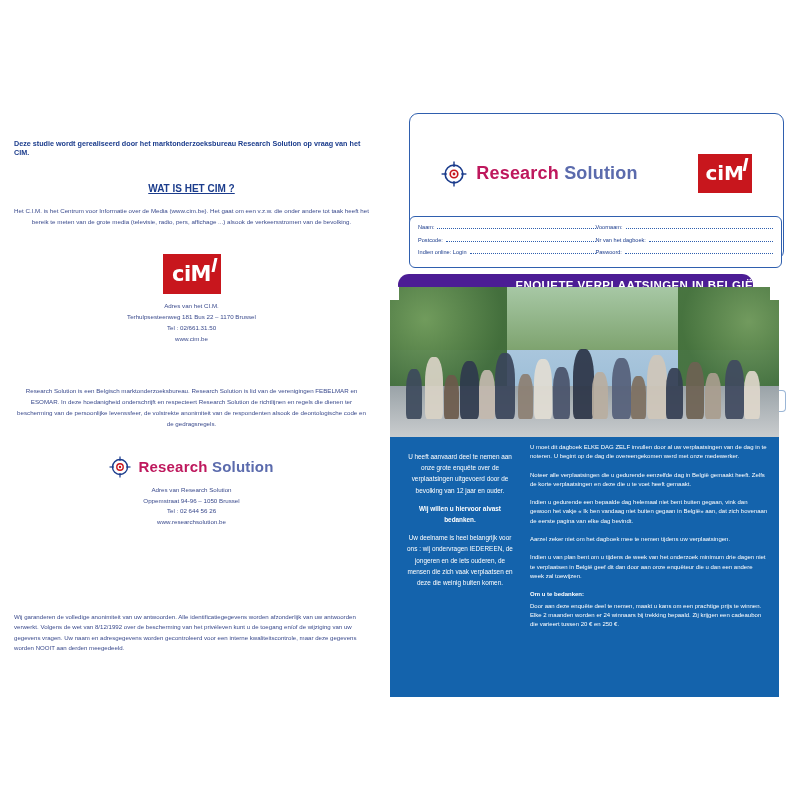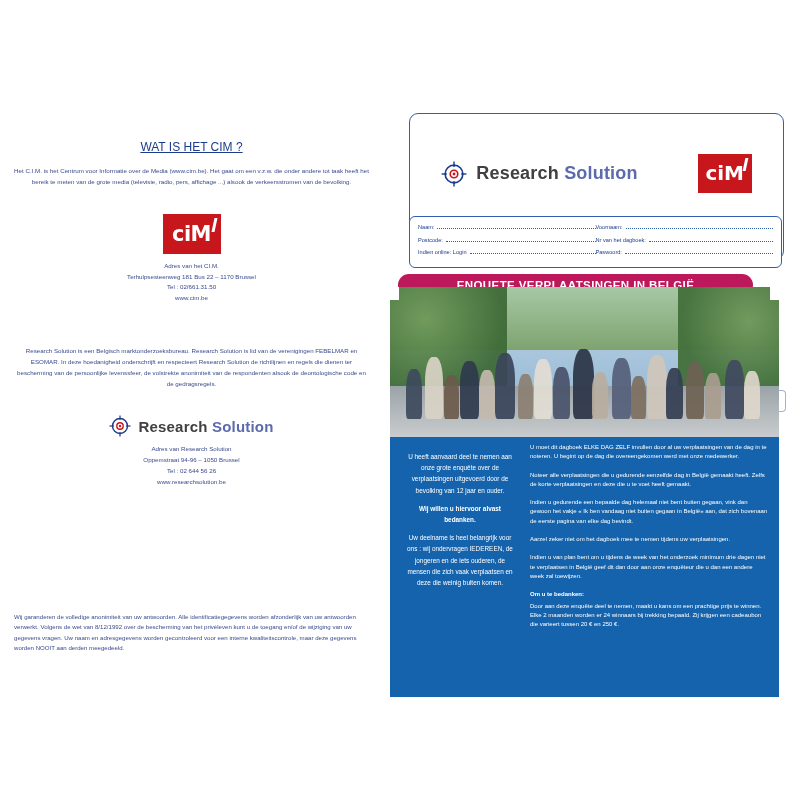--- a/index.html
+++ b/index.html
@@ -32,22 +32,22 @@
   }
   .lead-line {
     font-size: 7.2px;
     font-weight: bold;
     color: #1b3c8c;
     text-align: left;
     line-height: 1.2;
     margin-bottom: 26px;
   }
   .sect-title {
-    font-size: 12px;
-    font-weight: normal;
+    font-size: 10px;
+    font-weight: bold;
     color: #1b3c8c;
     text-decoration: underline;
     margin-bottom: 12px;
   }
   .sect-body {
     font-size: 6.2px;
     color: #3a4a8c;
     line-height: 1.75;
   }
   .gap-lg { height: 26px; }
@@ -91,21 +91,21 @@
     gap: 7px;
   }
   .rs-mark {
     width: 22px; height: 22px;
     position: relative;
   }
   .rs-text {
     font-size: 15px;
     letter-spacing: 0.2px;
   }
-  .rs-text .b { font-weight: bold; color: #404040; text-align: center; }
+  .rs-text .b { font-weight: bold; color: #be185d; text-align: center; }
   .rs-text .l { font-weight: bold; color: #5b6bad; }
 
   .footnote {
     position: absolute;
     left: 14px;
     top: 612px;
     width: 352px;
     font-size: 6.1px;
     color: #3a4a8c;
     line-height: 1.7;
@@ -187,27 +187,27 @@
     height: 6px;
   }
 
   
   .banner {
     position: absolute;
     left: 398px;
     top: 274px;
     width: 355px;
     height: 22px;
-    background: #be185d;
+    background: #4c1d95;
     border-radius: 11px;
     color: #ffffff;
     font-size: 11.5px;
     font-weight: bold;
     letter-spacing: 0.4px;
-    text-align: center;
+    text-align: right;
     line-height: 22px;
   }
 
   
   .photo {
     position: absolute;
     left: 390px;
     top: 287px;
     width: 389px;
     height: 150px;
@@ -291,20 +291,21 @@
   .notch-l { left: 390px; }
   .notch-r { left: 770px; }
 </style>
 </head>
 <body>
 
 <div class="page">
 
   <div class="left-panel">
 
+    <div class="lead-line">Deze studie wordt gerealiseerd door het marktonderzoeksbureau Research Solution op vraag van het CIM.</div>
 
     <div class="sect-title">WAT IS HET CIM ?</div>
     <div class="sect-body">Het C.I.M. is het Centrum voor Informatie over de Media (www.cim.be). Het gaat om een v.z.w. die onder andere tot taak heeft het bereik te meten van de grote media (televisie, radio, pers, affichage ...) alsook de verkeersstromen van de bevolking.</div>
 
     <div class="gap-lg"></div>
 
     <div class="cim-logo">
       <span>ciM</span>
       <span class="tail"></span>
     </div>

